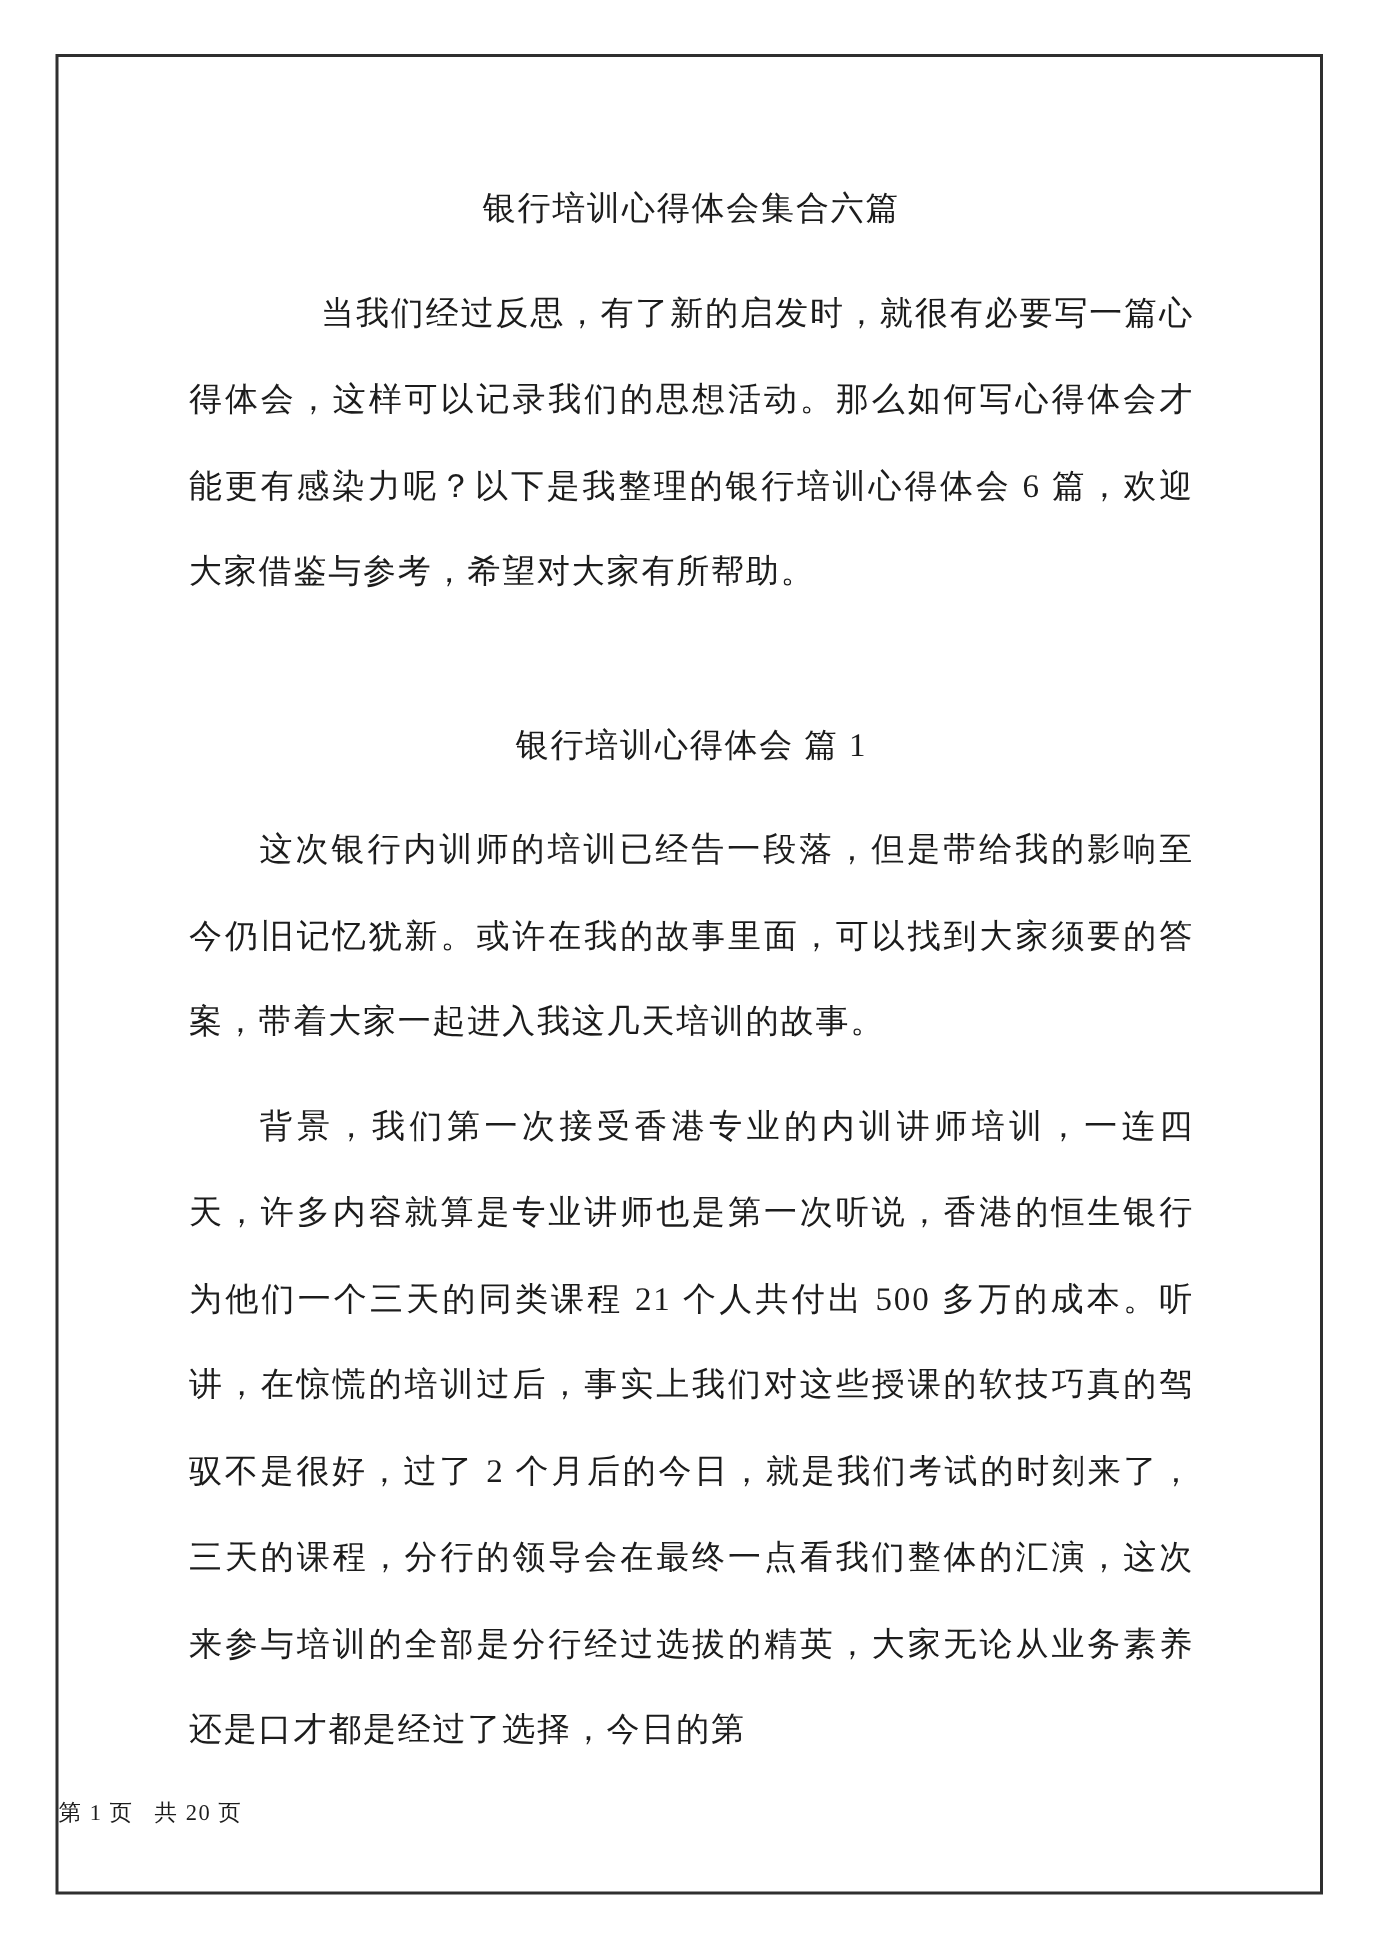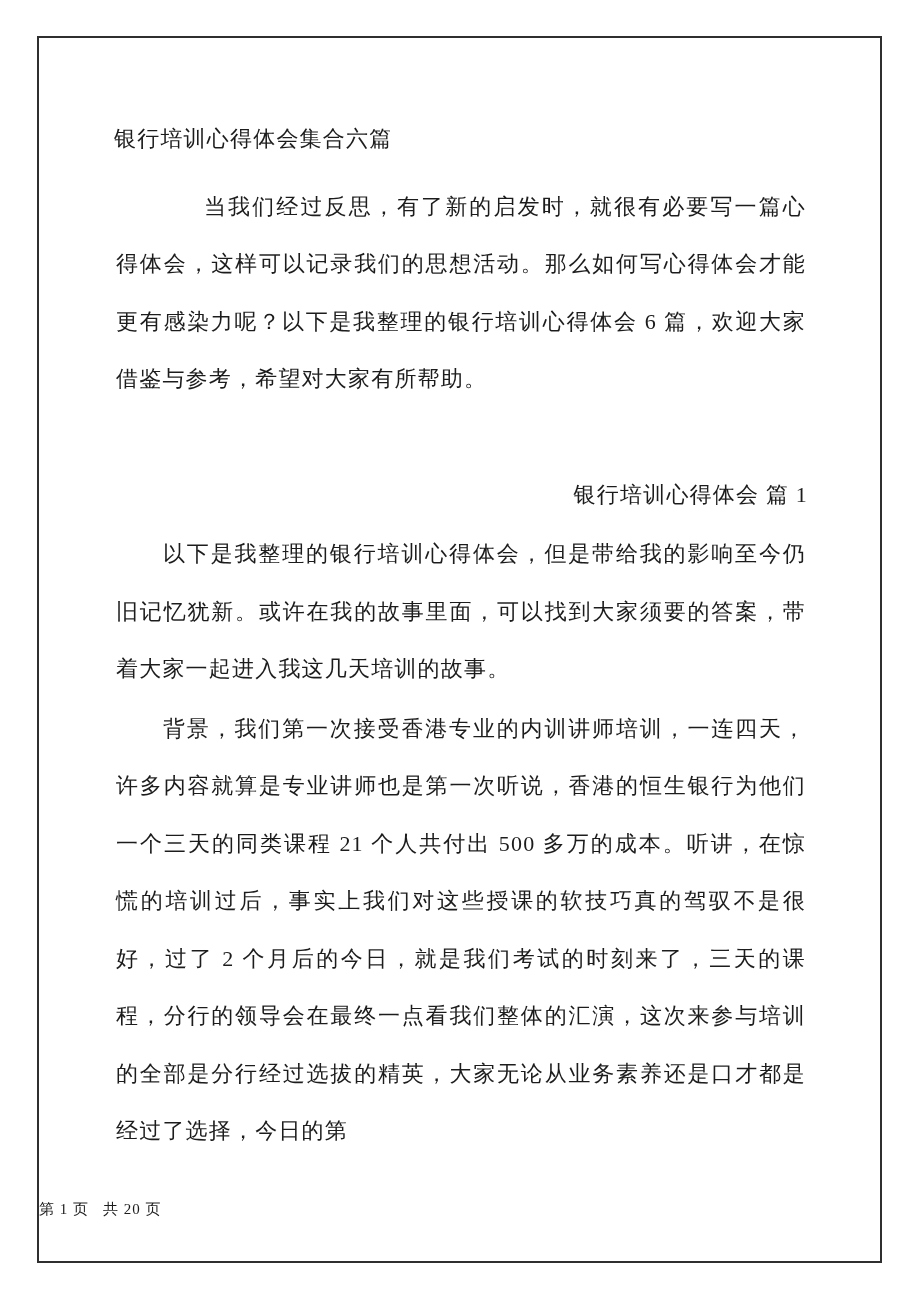--- a/index.html
+++ b/index.html
@@ -31,36 +31,36 @@
     font-size: 22px;
     line-height: 57.5px;
     letter-spacing: 1.2px;
     text-align: justify;
     text-justify: inter-ideograph;
   }
   .doc-title {
     margin: 0 0 10px 0;
     font-weight: normal;
     font-size: 22px;
-    text-align: left;
+    text-align: center;
   }
   .para {
-    margin: 2px;
+    margin: 12px;
   }
   .para.intro {
     text-indent: 88px;
   }
   .para.body {
     text-indent: 47px;
   }
   .section-heading {
     margin: 58px 0 0 0;
     font-weight: normal;
     font-size: 22px;
-    text-align: right;
+    text-align: center;
   }
   .footer {
     position: absolute;
     left: 0;
     right: 0;
     bottom: 41px;
     text-align: left;
     font-size: 15px;
     line-height: 22px;
     letter-spacing: 1px;
@@ -75,21 +75,21 @@
 <body>
 
 <div class="page">
   <div class="content">
     <h1 class="doc-title">银行培训心得体会集合六篇</h1>
 
     <p class="para intro">当我们经过反思，有了新的启发时，就很有必要写一篇心得体会，这样可以记录我们的思想活动。那么如何写心得体会才能更有感染力呢？以下是我整理的银行培训心得体会 6 篇，欢迎大家借鉴与参考，希望对大家有所帮助。</p>
 
     <h2 class="section-heading">银行培训心得体会 篇 1</h2>
 
-    <p class="para body">以下是我整理的银行培训心得体会，但是带给我的影响至今仍旧记忆犹新。或许在我的故事里面，可以找到大家须要的答案，带着大家一起进入我这几天培训的故事。</p>
+    <p class="para body">这次银行内训师的培训已经告一段落，但是带给我的影响至今仍旧记忆犹新。或许在我的故事里面，可以找到大家须要的答案，带着大家一起进入我这几天培训的故事。</p>
 
     <p class="para body">背景，我们第一次接受香港专业的内训讲师培训，一连四天，许多内容就算是专业讲师也是第一次听说，香港的恒生银行为他们一个三天的同类课程 21 个人共付出 500 多万的成本。听讲，在惊慌的培训过后，事实上我们对这些授课的软技巧真的驾驭不是很好，过了 2 个月后的今日，就是我们考试的时刻来了，三天的课程，分行的领导会在最终一点看我们整体的汇演，这次来参与培训的全部是分行经过选拔的精英，大家无论从业务素养还是口才都是经过了选择，今日的第</p>
   </div>
 
   <div class="footer">
     <span>第 1 页</span><span class="gap"></span><span>共 20 页</span>
   </div>
 </div>
 
 </body></html>

